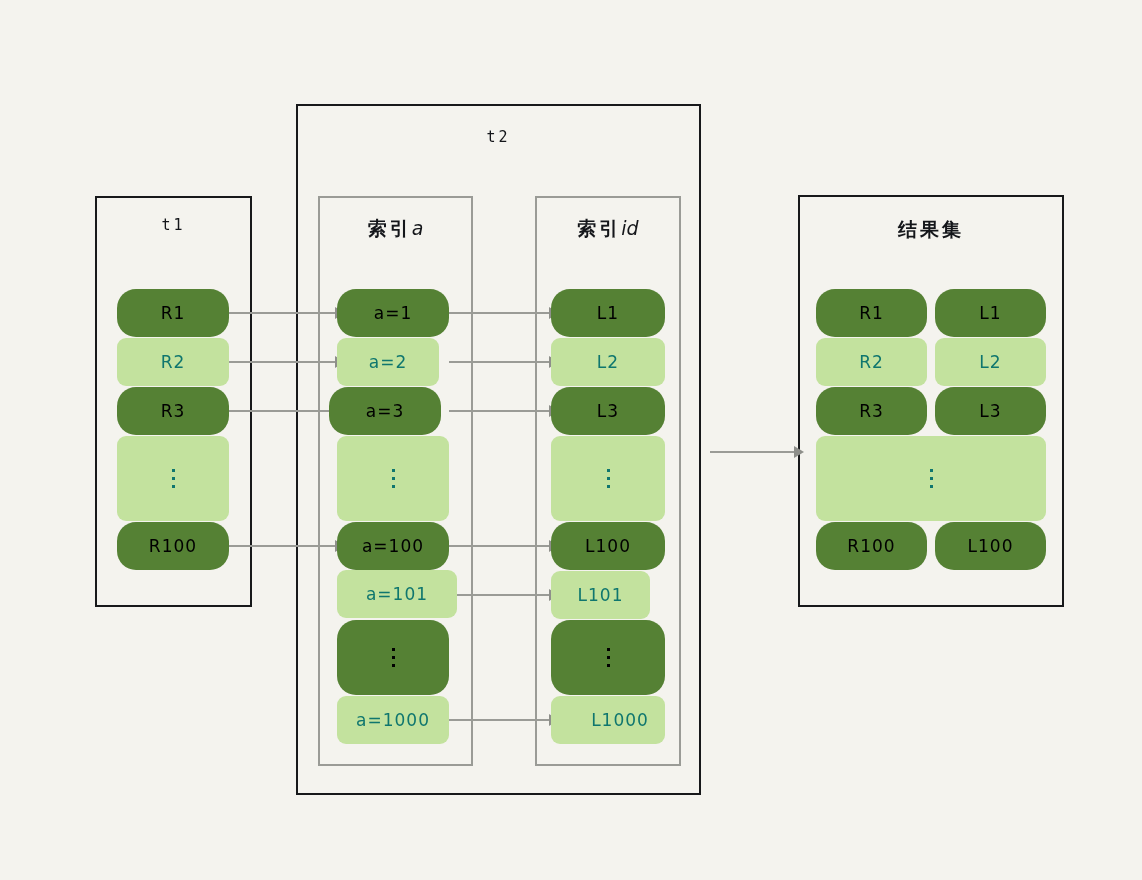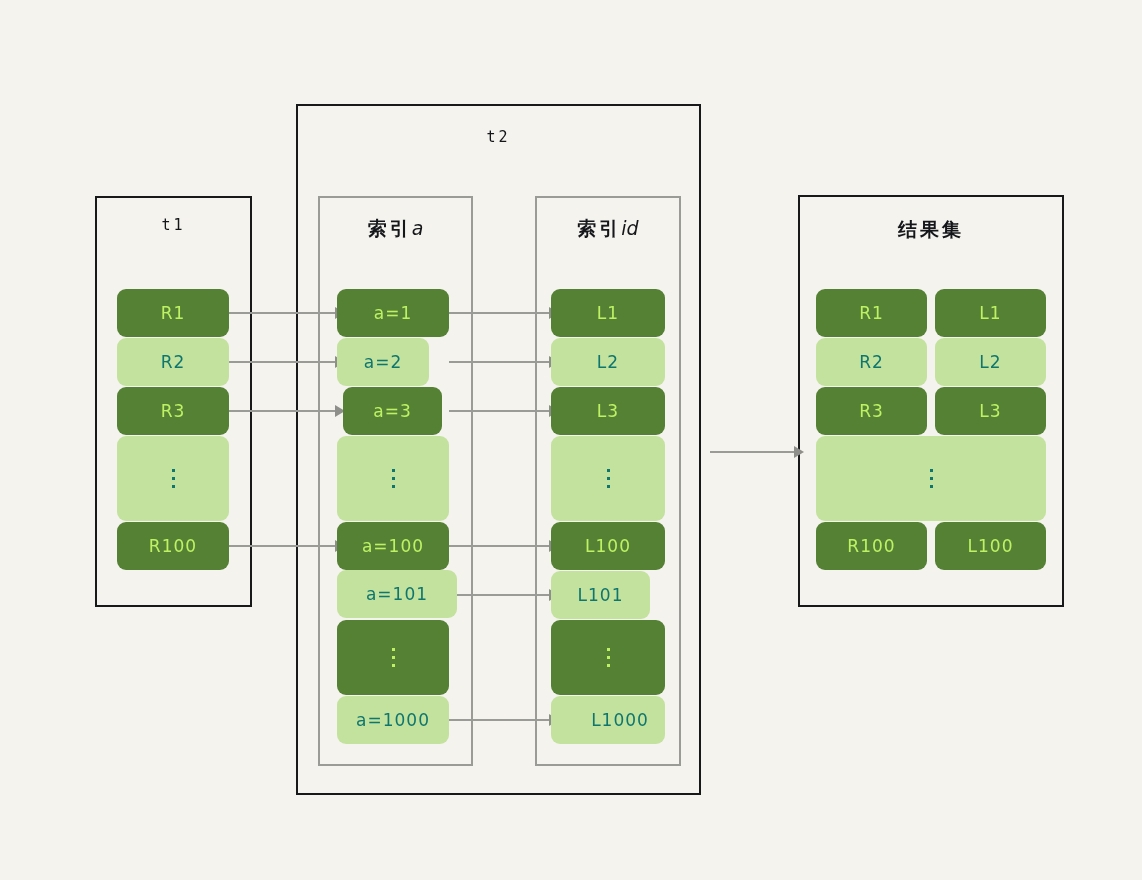--- a/index.html
+++ b/index.html
@@ -51,21 +51,21 @@
     position:absolute;
     box-sizing:border-box;
     border-radius:9px;
     display:flex;
     align-items:center;
     justify-content:center;
     font-family:"DejaVu Sans","Liberation Sans",sans-serif;
     font-size:17px;
     letter-spacing:1px;
   }
-  .cell.dark{background:#558134;color:#bef264;}
+  .cell.dark{background:#558134;color:#000000;border-radius:19px;}
   .cell.light{background:#c3e29e;color:#0f766e;}
 
   .dots{
     display:flex;
     flex-direction:column;
     align-items:center;
     justify-content:center;
     gap:5px;
   }
   .dots i{
@@ -159,24 +159,24 @@
           <i></i>
           <i></i>
         </span>
       </div>
       <div class="cell dark" style="left: 117px; top: 522px; width: 112px; height: 48px;">
         <span>R100</span>
       </div>
       <div class="cell dark" style="left: 337px; top: 289px; width: 112px; height: 48px;">
         <span>a=1</span>
       </div>
-      <div class="cell light" style="left: 337px; top: 338px; width: 92px; height: 48px;">
+      <div class="cell light" style="left: 337px; top: 338px; width: 102px; height: 48px;">
         <span>a=2</span>
       </div>
-      <div class="cell dark" style="left: 343px; top: 387px; width: 99px; height: 48px;">
+      <div class="cell dark" style="left: 329px; top: 387px; width: 112px; height: 48px;">
         <span>a=3</span>
       </div>
       <div class="cell light" style="left: 337px; top: 436px; width: 112px; height: 85px;">
         <span class="dots">
           <i></i>
           <i></i>
           <i></i>
         </span>
       </div>
       <div class="cell dark" style="left: 337px; top: 522px; width: 112px; height: 48px;">

